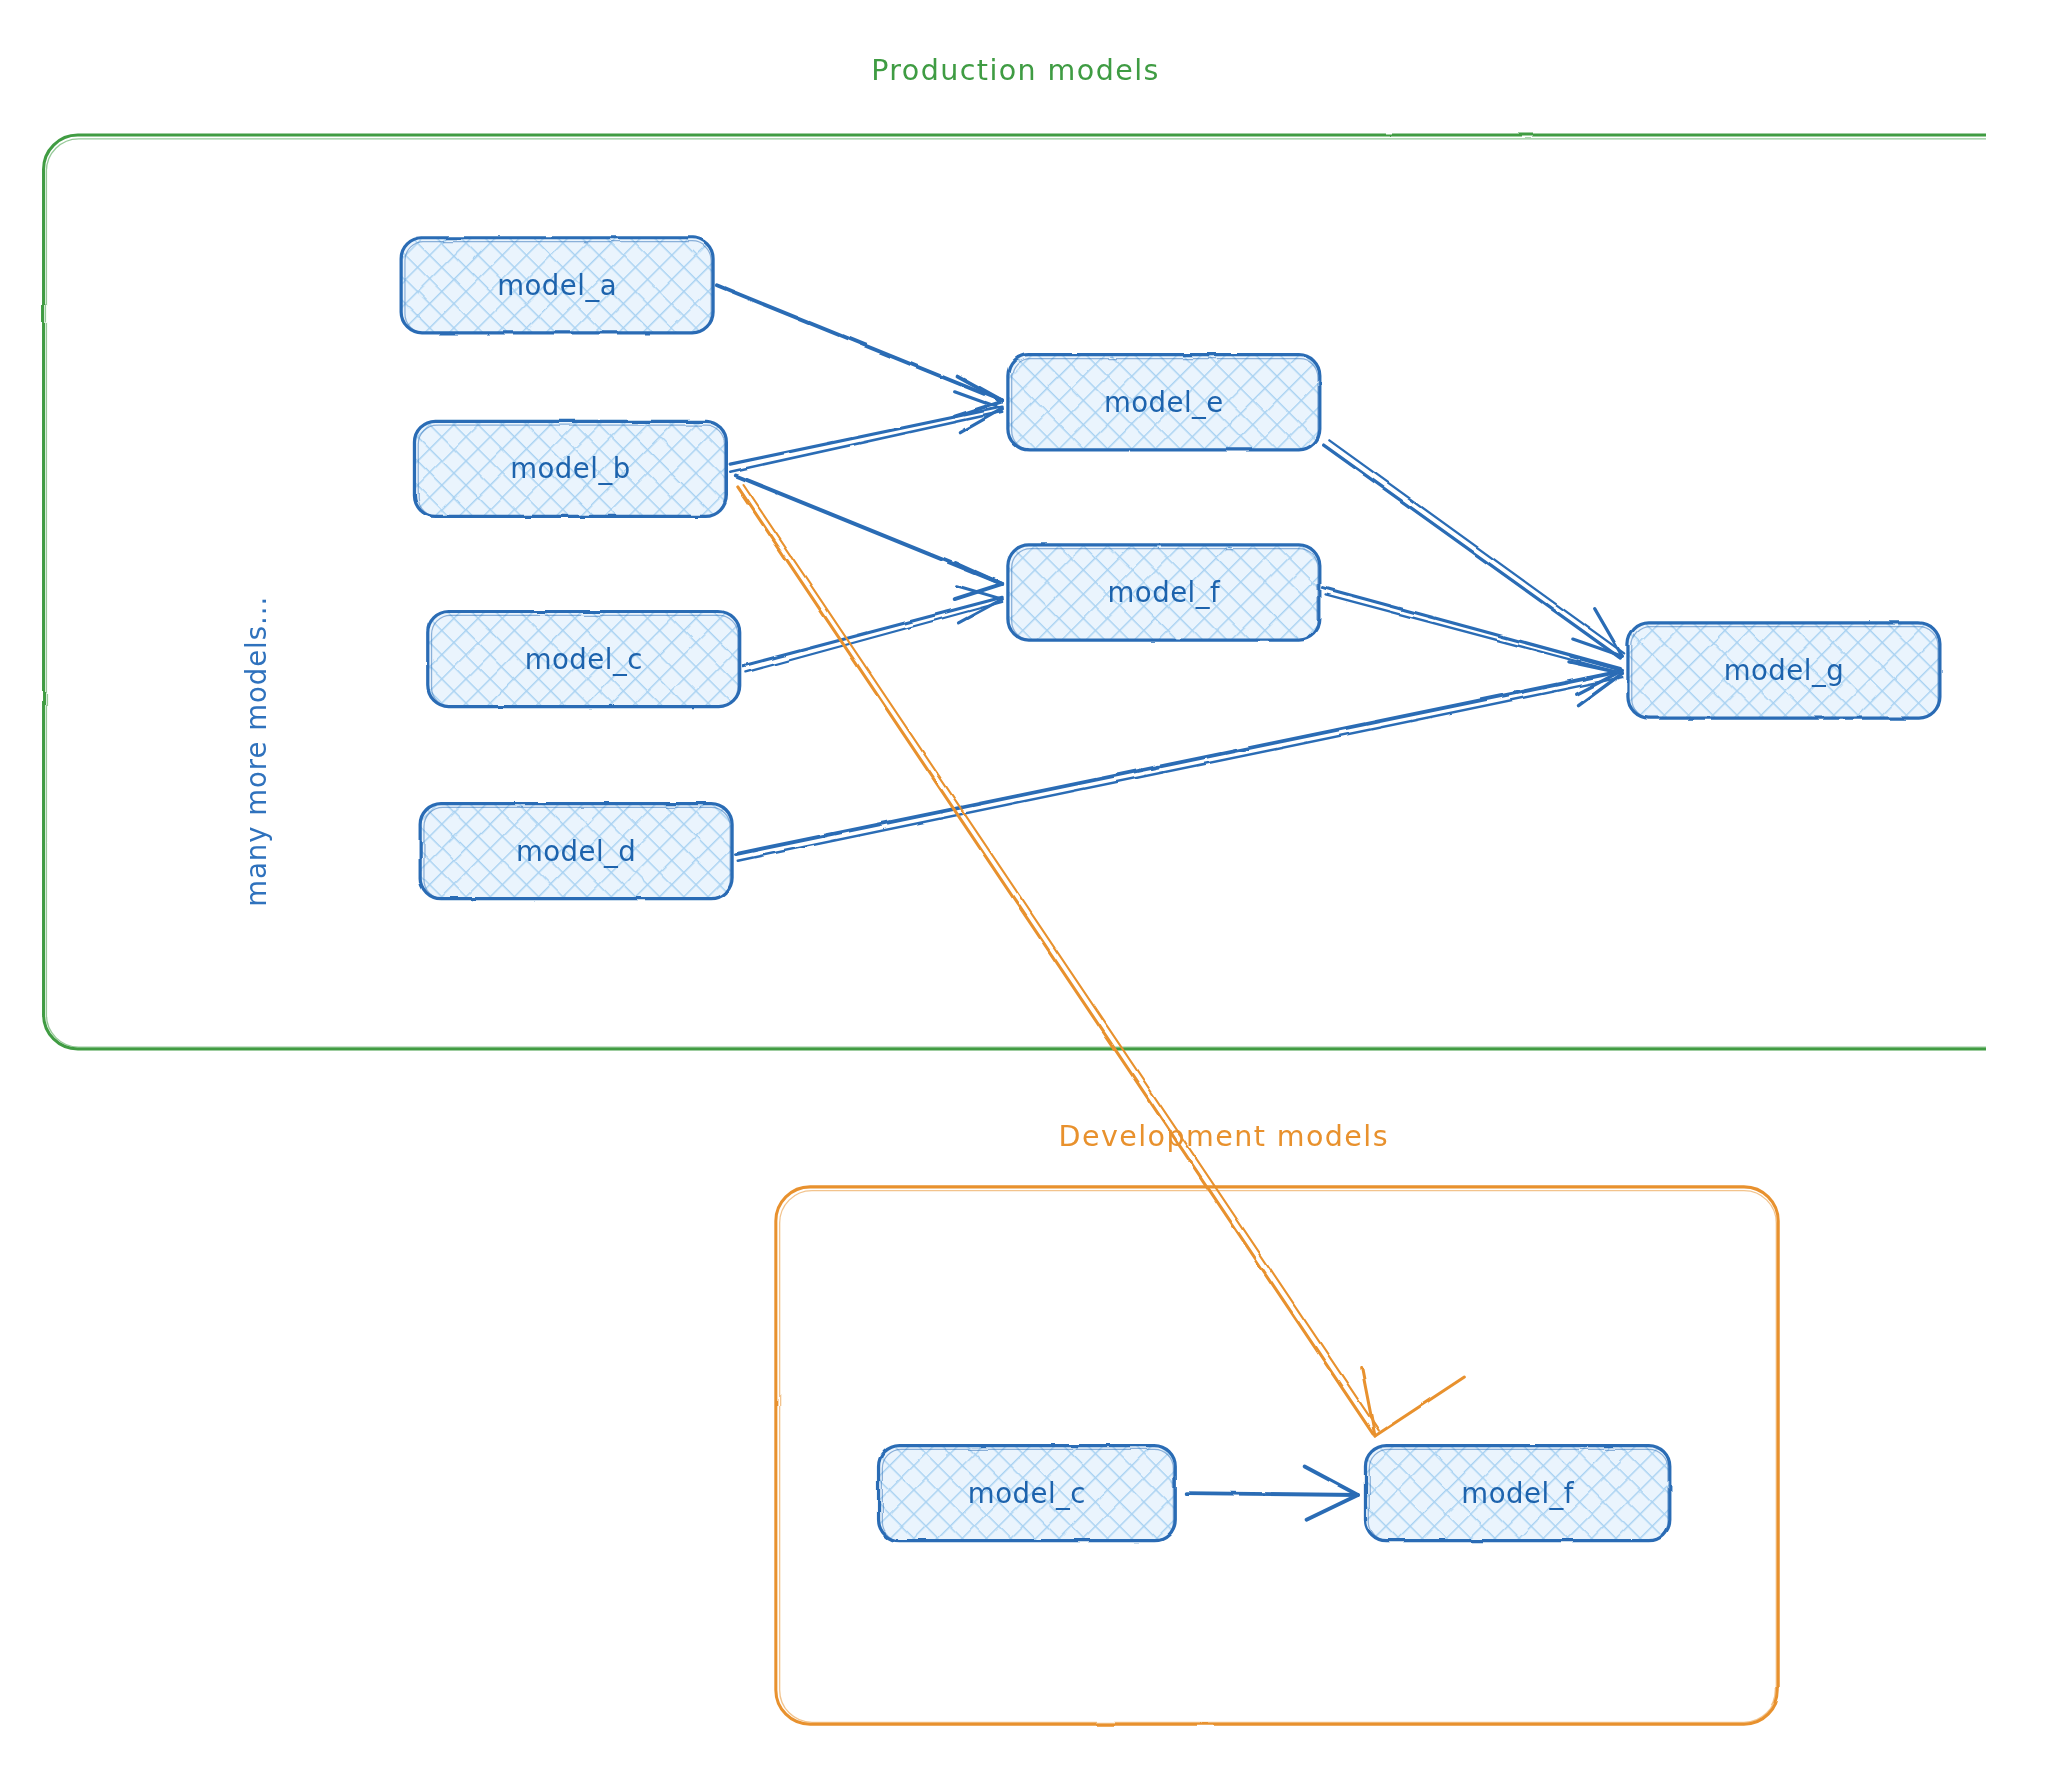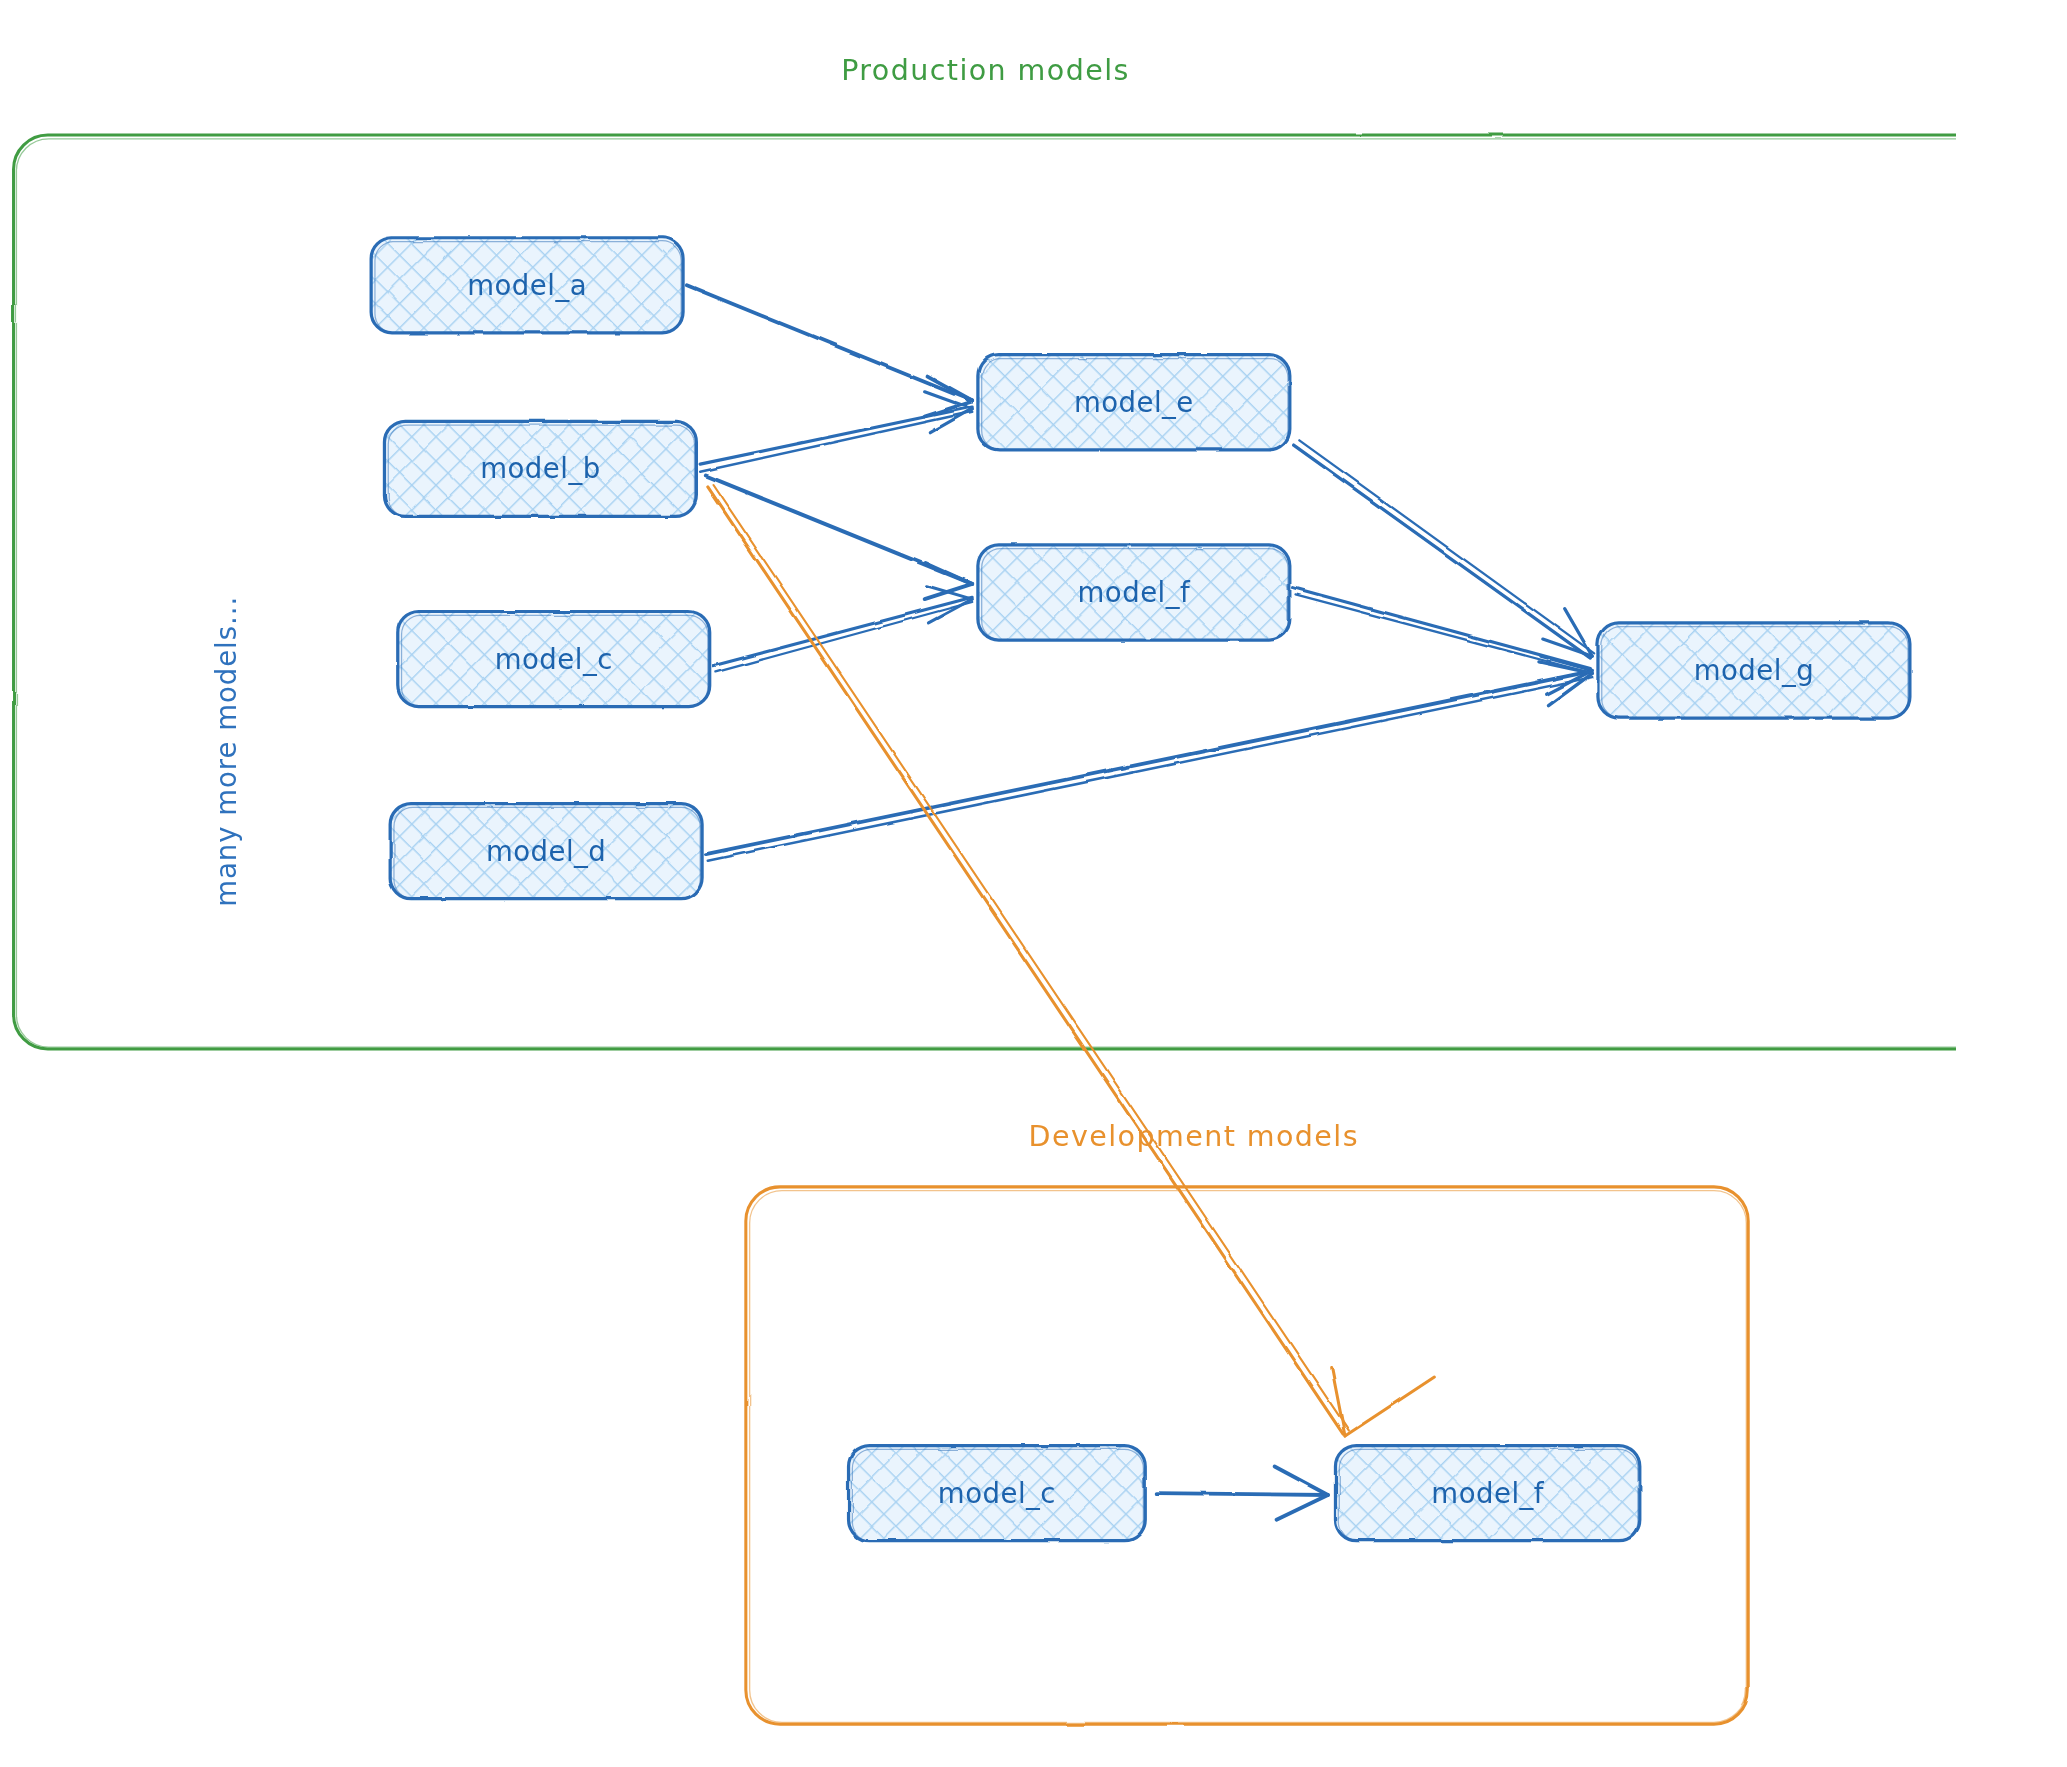--- a/index.html
+++ b/index.html
@@ -9,20 +9,21 @@
   }
   body {
     font-family: "DejaVu Sans", sans-serif;
   }
   #canvas {
     position: relative;
     width: 1956px;
     height: 1767px;
     background: #ffffff;
     overflow: hidden;
+    margin-left: 30px;
   }
   #diagram-svg {
     position: absolute;
     top: 0;
     left: 0;
     width: 2068px;
     height: 1767px;
   }
   .grp-title {
     font-family: "DejaVu Sans", sans-serif;

